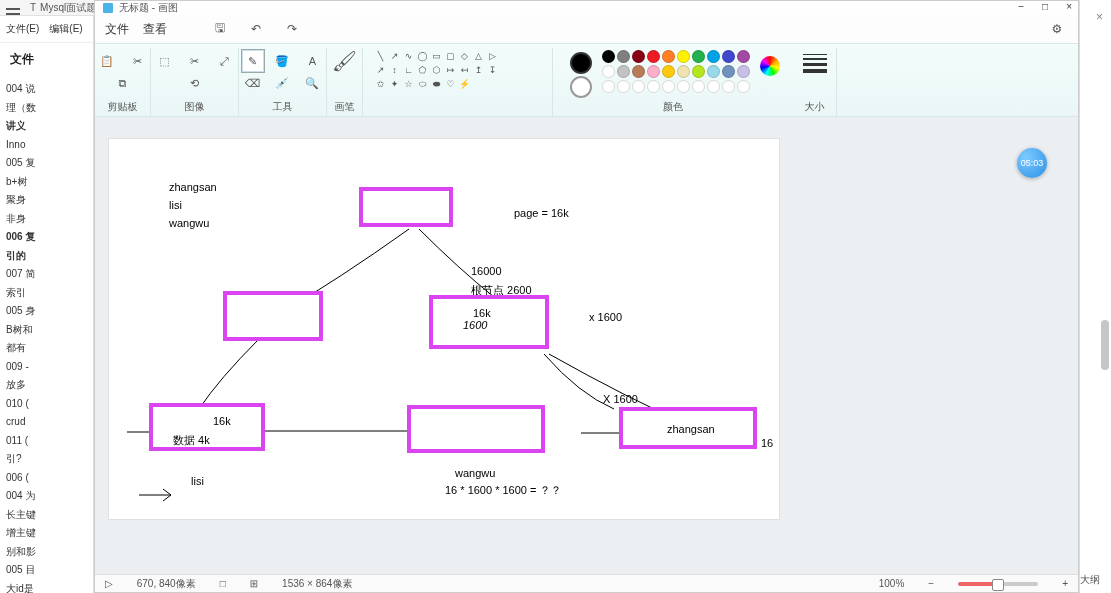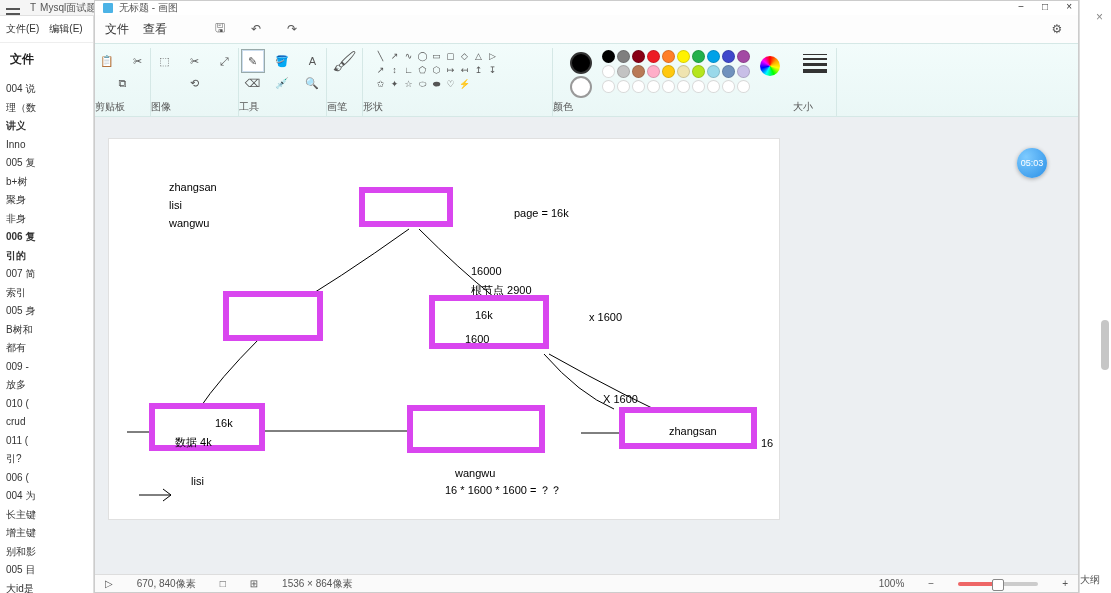--- a/index.html
+++ b/index.html
@@ -17,40 +17,40 @@
 .main-title { height: 14px; padding: 0 8px; font-size: 10px; color: #555; display: flex; align-items: center; gap: 6px; }
 .main-title .icon { width: 10px; height: 10px; background: #4cb3e6; display: inline-block; border-radius: 1px; }
 .main-win-ctrl { position: absolute; right: 6px; top: 0; display: flex; gap: 18px; font-size: 10px; color: #333; }
 
 .main-menubar { height: 28px; display: flex; align-items: center; padding: 0 10px; gap: 14px; background: #fdfdfd; font-size: 12px; color: #333; }
 .main-menubar .tool-btn { width: 22px; height: 20px; display: flex; align-items: center; justify-content: center; color: #555; }
 .main-menubar .spacer { flex: 1; }
 
 .ribbon { height: 74px; background: linear-gradient(#f2fcfb,#eaf7f6); border-top: 1px solid #d5e8e6; border-bottom: 1px solid #d5e8e6; display: flex; align-items: flex-start; padding: 4px 0 0 0; }
 .ribbon-group { height: 100%; border-right: 1px solid #d5e8e6; padding: 2px 10px 0 10px; display: flex; flex-direction: column; align-items: center; position: relative; }
-.ribbon-group .label { position: absolute; bottom: 2px; left: 0; right: 0; text-align: left; font-size: 10px; color: #555; }
+.ribbon-group .label { position: absolute; bottom: 2px; left: 0; right: 0; text-align: center; font-size: 10px; color: #555; }
 .ribbon-row { display: flex; gap: 8px; }
 .rb-btn { width: 22px; height: 22px; display: flex; align-items: center; justify-content: center; color: #555; }
 .rb-btn.sel { outline: 1px solid #9aa; background: #fff; box-shadow: 0 0 0 1px #cde inset; }
 .shape-grid { display: grid; grid-template-columns: repeat(12, 12px); grid-auto-rows: 12px; gap: 2px; }
 .shape-grid span { font-size: 9px; color: #555; display: flex; align-items: center; justify-content: center; }
 .size-lines { display: flex; flex-direction: column; gap: 3px; padding-top: 4px; }
 .size-lines div { width: 24px; height: 0; border-top: 1px solid #333; }
 .size-lines div:nth-child(2){border-top-width:2px;} .size-lines div:nth-child(3){border-top-width:3px;} .size-lines div:nth-child(4){border-top-width:4px;}
 .palette { display: flex; align-items: flex-start; gap: 6px; }
 .color-big { width: 22px; height: 22px; border-radius: 50%; border: 2px solid #333; margin: 2px 4px; }
 .color-big.white { background: #fff; border: 2px solid #999; }
 .color-grid { display: grid; grid-template-columns: repeat(10, 13px); grid-auto-rows: 13px; gap: 2px; }
 .color-grid span { width: 13px; height: 13px; border-radius: 50%; border: 1px solid rgba(0,0,0,0.15); }
 .wheel { width: 20px; height: 20px; border-radius: 50%; background: conic-gradient(red,orange,yellow,lime,cyan,blue,magenta,red); margin-left: 4px; margin-top: 6px; }
 
 .canvas-area { position: absolute; left: 0; top: 116px; right: 0; bottom: 18px; background: #eceff2; overflow: hidden; }
 .canvas { position: absolute; left: 14px; top: 22px; width: 670px; height: 380px; background: #fff; box-shadow: 0 0 0 1px #e0e0e0; }
 .canvas .txt { position: absolute; font-size: 11px; color: #000; white-space: nowrap; }
-.canvas .box { position: absolute; border: 6px solid #d946ef; background: #fff; }
+.canvas .box { position: absolute; border: 4px solid #d946ef; background: #fff; }
 .canvas svg { position: absolute; left: 0; top: 0; width: 100%; height: 100%; pointer-events: none; }
 
 .timer { position: absolute; right: 64px; top: 148px; width: 30px; height: 30px; border-radius: 50%; background: radial-gradient(circle at 30% 30%, #7ecbff, #2a8fe6); color: #fff; font-size: 9px; display: flex; align-items: center; justify-content: center; box-shadow: 0 1px 4px rgba(0,0,0,.3); }
 
 .statusbar { position: absolute; left: 0; bottom: 0; right: 0; height: 18px; background: #fafafa; border-top: 1px solid #ddd; display: flex; align-items: center; padding: 0 10px; font-size: 10px; color: #555; gap: 24px; }
 .statusbar .spacer { flex: 1; }
 .zoom-slider { width: 80px; height: 4px; background: linear-gradient(to right,#e66,#e66 50%,#ccc 50%); border-radius: 2px; position: relative; }
 .zoom-slider::after { content:""; position:absolute; left:50%; top:-3px; width:10px; height:10px; background:#fff; border:1px solid #888; border-radius:2px; transform:translateX(-50%); }
 
 .far-right { position: absolute; right: 0; top: 0; width: 32px; height: 100%; background: #fff; border-left: 1px solid #ddd; }
@@ -201,21 +201,20 @@
           <span>⬭</span>
           <span>⬬</span>
           <span>♡</span>
           <span>⚡</span>
           <span></span>
           <span></span>
           <span></span>
           <span></span>
           <span></span>
       </div>
-      <span class="label">形状</span>
     </div>
     <div class="ribbon-group" style="width:240px; border-right:none;">
       <div class="palette">
         <div>
           <div class="color-big" style="background:#000;"></div>
           <div class="color-big white"></div>
         </div>
         <div class="color-grid" id="palette">
             <span style="background: rgb(0, 0, 0);"></span>
             <span style="background: rgb(127, 127, 127);"></span>
@@ -279,26 +278,26 @@
         <line x1="628" y1="280" x2="628" y2="306" stroke="#000" stroke-width="1"></line>
       </svg>
 
       <span class="txt" style="left:60px; top:42px;">zhangsan</span>
       <span class="txt" style="left:60px; top:60px;">lisi</span>
       <span class="txt" style="left:60px; top:78px;">wangwu</span>
 
       <div class="box" style="left:250px; top:48px; width:94px; height:40px;"></div>
       <span class="txt" style="left:405px; top:68px;">page = 16k</span>
       <span class="txt" style="left:362px; top:126px;">16000</span>
-      <span class="txt" style="left:362px; top:144px;">根节点 2900</span>
+      <span class="txt" style="left:362px; top:144px;">根节点 2600</span>
 
       <div class="box" style="left:114px; top:152px; width:100px; height:50px;"></div>
       <div class="box" style="left:320px; top:156px; width:120px; height:54px;">
         <span class="txt" style="left:40px; top:8px; position:absolute;">16k</span>
-        <span class="txt" style="left:30px; top:32px; position:absolute;">1600</span>
+        <span class="txt" style="left:30px; top:20px; position:absolute;font-style:italic;">1600</span>
       </div>
       <span class="txt" style="left:480px; top:172px;">x 1600</span>
       <span class="txt" style="left:494px; top:254px;">X 1600</span>
 
       <div class="box" style="left:40px; top:264px; width:116px; height:48px;">
         <span class="txt" style="left:60px; top:8px; position:absolute;">16k</span>
         <span class="txt" style="left:20px; top:26px; position:absolute;">数据 4k</span>
       </div>
       <div class="box" style="left:298px; top:266px; width:138px; height:48px;"></div>
       <div class="box" style="left:510px; top:268px; width:138px; height:42px;">

